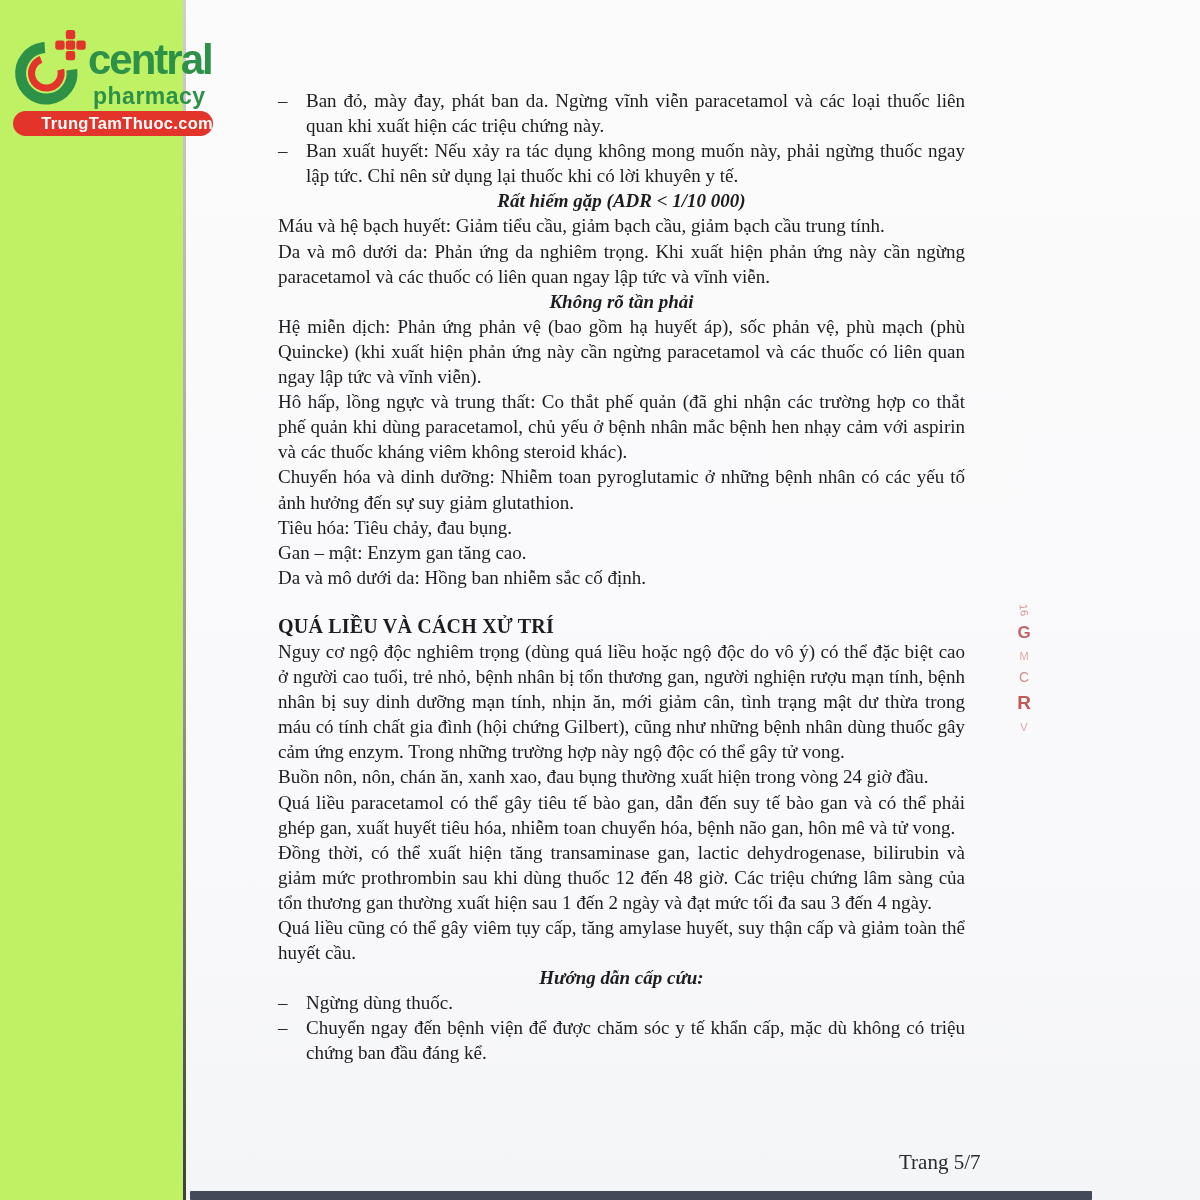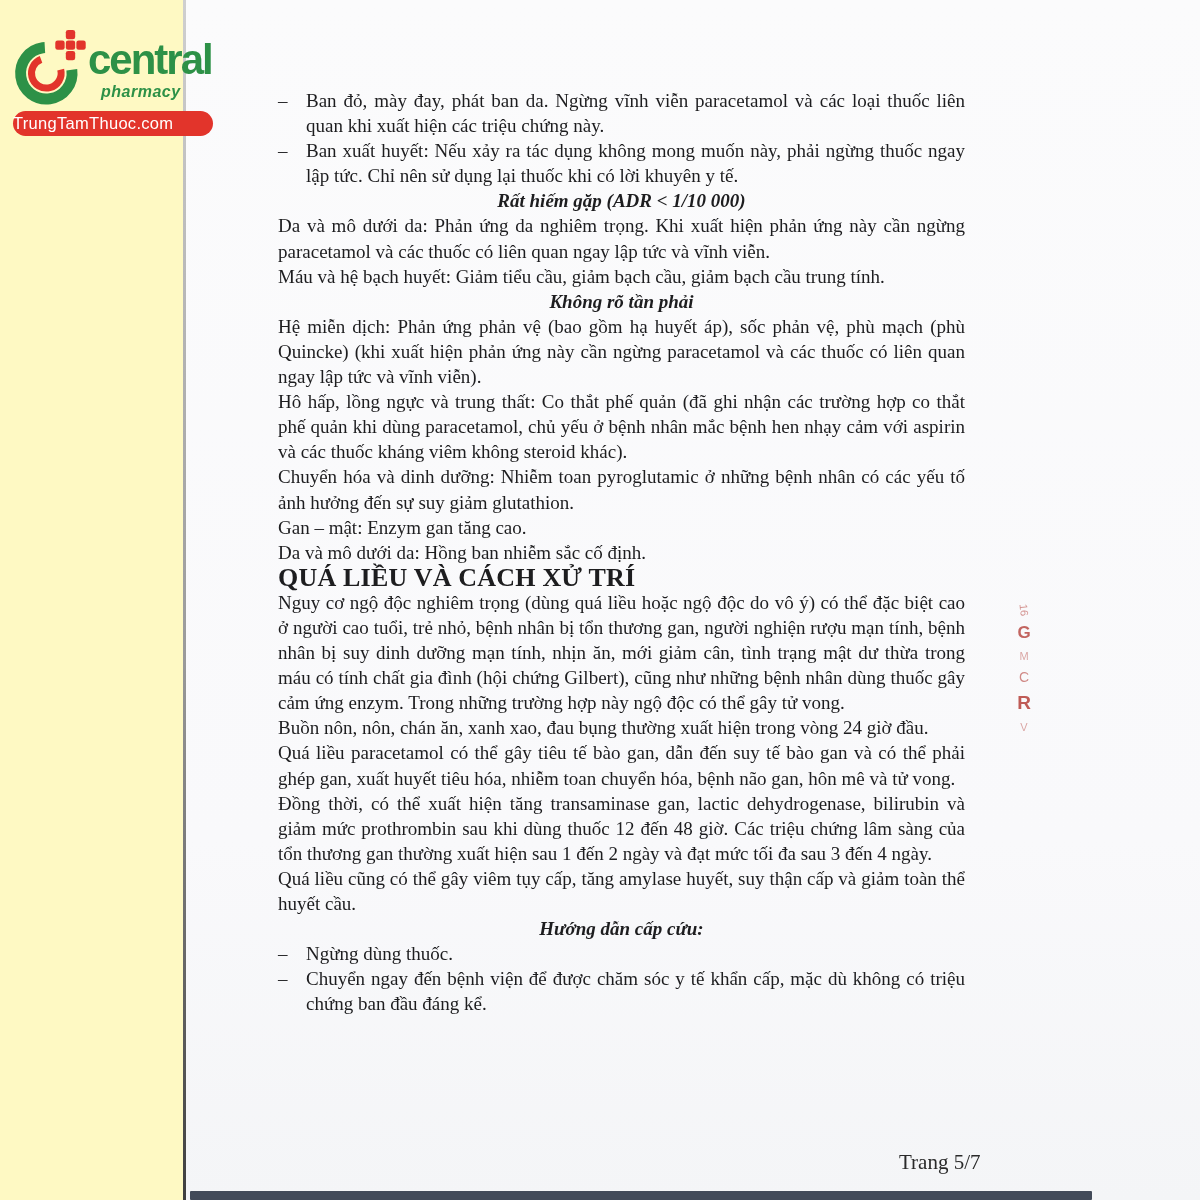--- a/index.html
+++ b/index.html
@@ -1,49 +1,49 @@
 <!DOCTYPE html>
 <html><head>
 <meta charset="utf-8">
 <style>
   html,body{margin:0;padding:0;width:1200px;height:1200px;overflow:hidden;background:#ffffff;}
-  #canvas{position:relative;width:1200px;height:1200px;background:#fef9c3;}
+  #canvas{position:relative;width:1200px;height:1200px;background:#bef264;}
 
   
   .page{position:absolute;left:186px;top:0;width:1014px;height:1200px;
         background:linear-gradient(180deg,#fbfbfc 0%,#f9f9fb 70%,#f4f5f7 100%);}
   .page-edge{position:absolute;left:183px;top:0;width:3px;height:1200px;
         background:linear-gradient(180deg,#cfcfcf 0%,#9a9a9a 55%,#3f3f3f 100%);}
   .scan-bar{position:absolute;left:190px;top:1191px;width:902px;height:9px;
         background:#424a59;border-radius:1px;}
 
   
   .logo{position:absolute;left:0;top:0;width:230px;height:150px;}
   .logo-icon{position:absolute;left:12px;top:28px;width:78px;height:78px;}
   .logo-brand{position:absolute;left:88px;top:36px;
         font-family:"Liberation Sans",sans-serif;font-weight:bold;font-size:42px;
         letter-spacing:-2px;color:#2d9147;}
-  .logo-sub{position:absolute;left:101px;top:83px;
-        font-family:"Liberation Sans",sans-serif;font-weight:bold;font-size:16px;
-        letter-spacing:.5px;color:#2d9147;font-style:italic;}
+  .logo-sub{position:absolute;left:93px;top:83px;
+        font-family:"Liberation Sans",sans-serif;font-weight:bold;font-size:23px;
+        letter-spacing:.5px;color:#2d9147;}
   .logo-badge{position:absolute;left:13px;top:111px;width:200px;height:25px;
-        background:#e2342b;border-radius:13px;color:#ffffff;text-align:left;
-        font-family:"Liberation Sans",sans-serif;font-weight:normal;font-size:16.5px;
+        background:#e2342b;border-radius:13px;color:#ffffff;text-align:right;
+        font-family:"Liberation Sans",sans-serif;font-weight:bold;font-size:16.5px;
         line-height:25px;letter-spacing:.3px;}
 
   
   .content{position:absolute;left:278px;top:88px;width:687px;
         font-family:"Liberation Serif","DejaVu Serif",serif;
         font-size:19px;line-height:25.1px;color:#1d1d1f;text-align:justify;}
   .blk{margin:0;}
   .t-bullet{display:flex;}
   .t-bullet .dash{flex:none;width:28px;}
   .t-bullet .btxt{flex:1;text-align:justify;}
   .t-hi{font-weight:bold;font-style:italic;text-align:center;}
-  .t-hcaps{font-weight:bold;font-size:26px;letter-spacing:.2px;text-align:left;}
+  .t-hcaps{font-weight:bold;font-size:20px;letter-spacing:.2px;text-align:left;margin-top:24px;}
 
   .footer{position:absolute;left:899px;top:1150px;
         font-family:"Liberation Serif","DejaVu Serif",serif;font-size:21px;color:#2a2a2a;}
 
   
   .stamp{position:absolute;left:1010px;top:604px;width:28px;display:flex;
         flex-direction:column;align-items:center;gap:7px;
         font-family:"Liberation Sans",sans-serif;color:#b5403a;}
   .stamp span{display:block;}
   .st-0{font-size:11px;opacity:.55;transform:rotate(85deg);}
@@ -82,26 +82,27 @@
 
     <div class="blk t-bullet">
       <span class="dash">–</span>
       <span class="btxt">Ban đỏ, mày đay, phát ban da. Ngừng vĩnh viễn paracetamol và các loại thuốc liên quan khi xuất hiện các triệu chứng này.</span>
     </div>
     <div class="blk t-bullet">
       <span class="dash">–</span>
       <span class="btxt">Ban xuất huyết: Nếu xảy ra tác dụng không mong muốn này, phải ngừng thuốc ngay lập tức. Chỉ nên sử dụng lại thuốc khi có lời khuyên y tế.</span>
     </div>
     <p class="blk t-hi">Rất hiếm gặp (ADR &lt; 1/10 000)</p>
+    <p class="blk">Máu và hệ bạch huyết: Giảm tiểu cầu, giảm bạch cầu, giảm bạch cầu trung tính.</p>
     <p class="blk">Da và mô dưới da: Phản ứng da nghiêm trọng. Khi xuất hiện phản ứng này cần ngừng paracetamol và các thuốc có liên quan ngay lập tức và vĩnh viễn.</p>
-    <p class="blk">Máu và hệ bạch huyết: Giảm tiểu cầu, giảm bạch cầu, giảm bạch cầu trung tính.</p>
     <p class="blk t-hi">Không rõ tần phải</p>
     <p class="blk">Hệ miễn dịch: Phản ứng phản vệ (bao gồm hạ huyết áp), sốc phản vệ, phù mạch (phù Quincke) (khi xuất hiện phản ứng này cần ngừng paracetamol và các thuốc có liên quan ngay lập tức và vĩnh viễn).</p>
     <p class="blk">Hô hấp, lồng ngực và trung thất: Co thắt phế quản (đã ghi nhận các trường hợp co thắt phế quản khi dùng paracetamol, chủ yếu ở bệnh nhân mắc bệnh hen nhạy cảm với aspirin và các thuốc kháng viêm không steroid khác).</p>
     <p class="blk">Chuyển hóa và dinh dưỡng: Nhiễm toan pyroglutamic ở những bệnh nhân có các yếu tố ảnh hưởng đến sự suy giảm glutathion.</p>
+    <p class="blk">Tiêu hóa: Tiêu chảy, đau bụng.</p>
     <p class="blk">Gan – mật: Enzym gan tăng cao.</p>
     <p class="blk">Da và mô dưới da: Hồng ban nhiễm sắc cố định.</p>
     <p class="blk t-hcaps">QUÁ LIỀU VÀ CÁCH XỬ TRÍ</p>
     <p class="blk">Nguy cơ ngộ độc nghiêm trọng (dùng quá liều hoặc ngộ độc do vô ý) có thể đặc biệt cao ở người cao tuổi, trẻ nhỏ, bệnh nhân bị tổn thương gan, người nghiện rượu mạn tính, bệnh nhân bị suy dinh dưỡng mạn tính, nhịn ăn, mới giảm cân, tình trạng mật dư thừa trong máu có tính chất gia đình (hội chứng Gilbert), cũng như những bệnh nhân dùng thuốc gây cảm ứng enzym. Trong những trường hợp này ngộ độc có thể gây tử vong.</p>
     <p class="blk">Buồn nôn, nôn, chán ăn, xanh xao, đau bụng thường xuất hiện trong vòng 24 giờ đầu.</p>
     <p class="blk">Quá liều paracetamol có thể gây tiêu tế bào gan, dẫn đến suy tế bào gan và có thể phải ghép gan, xuất huyết tiêu hóa, nhiễm toan chuyển hóa, bệnh não gan, hôn mê và tử vong.</p>
     <p class="blk">Đồng thời, có thể xuất hiện tăng transaminase gan, lactic dehydrogenase, bilirubin và giảm mức prothrombin sau khi dùng thuốc 12 đến 48 giờ. Các triệu chứng lâm sàng của tổn thương gan thường xuất hiện sau 1 đến 2 ngày và đạt mức tối đa sau 3 đến 4 ngày.</p>
     <p class="blk">Quá liều cũng có thể gây viêm tụy cấp, tăng amylase huyết, suy thận cấp và giảm toàn thể huyết cầu.</p>
     <p class="blk t-hi">Hướng dẫn cấp cứu:</p>
     <div class="blk t-bullet">

